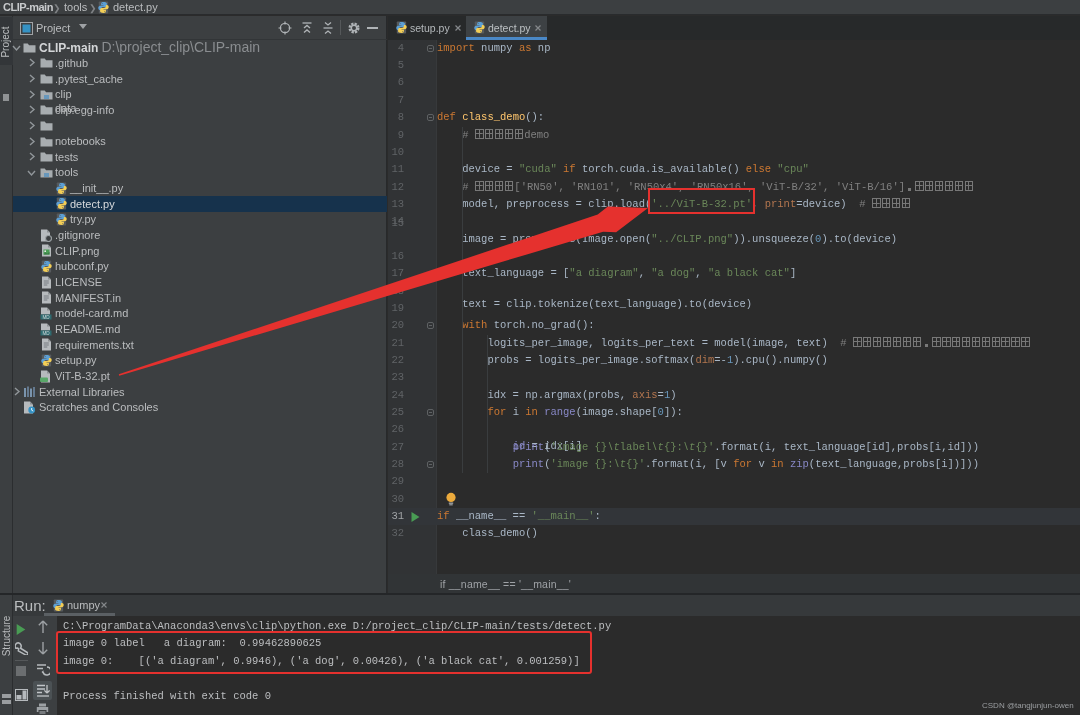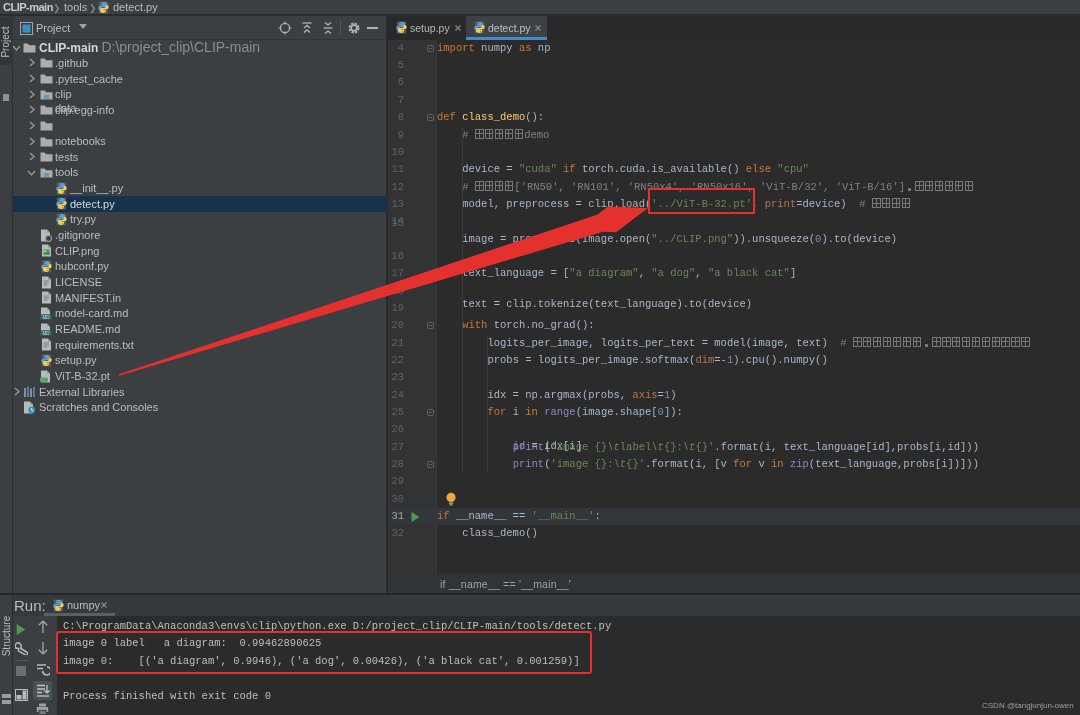--- a/index.html
+++ b/index.html
@@ -353,20 +353,20 @@
 <svg class="abs" style="left:36px;top:684px" width="14" height="13" viewBox="0 0 14 13">
     <path d="M1 1.5h8M1 5h8M1 8.5h5" stroke="#c0c4c7" stroke-width="1.3"></path>
     <path d="M11 1v8M11 9l-2.6-2.6M11 9l2.6-2.6" stroke="#c0c4c7" stroke-width="1.3" fill="none"></path>
     <path d="M1 12h12" stroke="#c0c4c7" stroke-width="1.3"></path>
   </svg>
 <svg class="abs" style="left:36px;top:703px" width="13" height="12" viewBox="0 0 13 12">
     <rect x="3" y="0.5" width="7" height="3" fill="#9da1a4"></rect>
     <rect x="0.8" y="4" width="11.4" height="5" fill="#9da1a4"></rect>
     <rect x="3" y="7.5" width="7" height="4" fill="#777b7e" stroke="#3c3f41"></rect>
   </svg>
-<div class="abs mono" style="left:63px;top:617.5px;height:17.5px;line-height:17.5px;font-size:10.5px;color:#bcbec0;white-space:pre">C:\ProgramData\Anaconda3\envs\clip\python.exe D:/project_clip/CLIP-main/tools/detect.py</div>
+<div class="abs mono" style="left:63px;top:617.5px;height:17.5px;line-height:17.5px;font-size:10.5px;color:#bcbec0;white-space:pre">C:\ProgramData\Anaconda3\envs\clip\python.exe D:/project_clip/CLIP-main/tests/detect.py</div>
 <div class="abs mono" style="left:63px;top:635px;height:17.5px;line-height:17.5px;font-size:10.5px;color:#bcbec0;white-space:pre">image 0 label   a diagram:  0.99462890625</div>
 <div class="abs mono" style="left:63px;top:652.5px;height:17.5px;line-height:17.5px;font-size:10.5px;color:#bcbec0;white-space:pre">image 0:    [('a diagram', 0.9946), ('a dog', 0.00426), ('a black cat', 0.001259)]</div>
 <div class="abs mono" style="left:63px;top:687.5px;height:17.5px;line-height:17.5px;font-size:10.5px;color:#bcbec0;white-space:pre">Process finished with exit code 0</div>
 <div class="abs" style="left:56px;top:631px;width:536px;height:43px;border:2.5px solid #e5312e;border-radius:3px"></div>
 <div class="abs" style="left:982px;top:700px;height:11px;line-height:11px;font-size:8px;color:#9b9ea1">CSDN @tangjunjun-owen</div>
 <svg class="abs" style="left:0;top:0;pointer-events:none" width="1080" height="715" viewBox="0 0 1080 715">
 <polygon points="648,208 607.9,206.5 597.7,214.6 118.8,374.2 119.2,375.8 603.1,231.8 616.1,232.3" fill="#e5312e"></polygon>
   </svg>
 </body></html>

